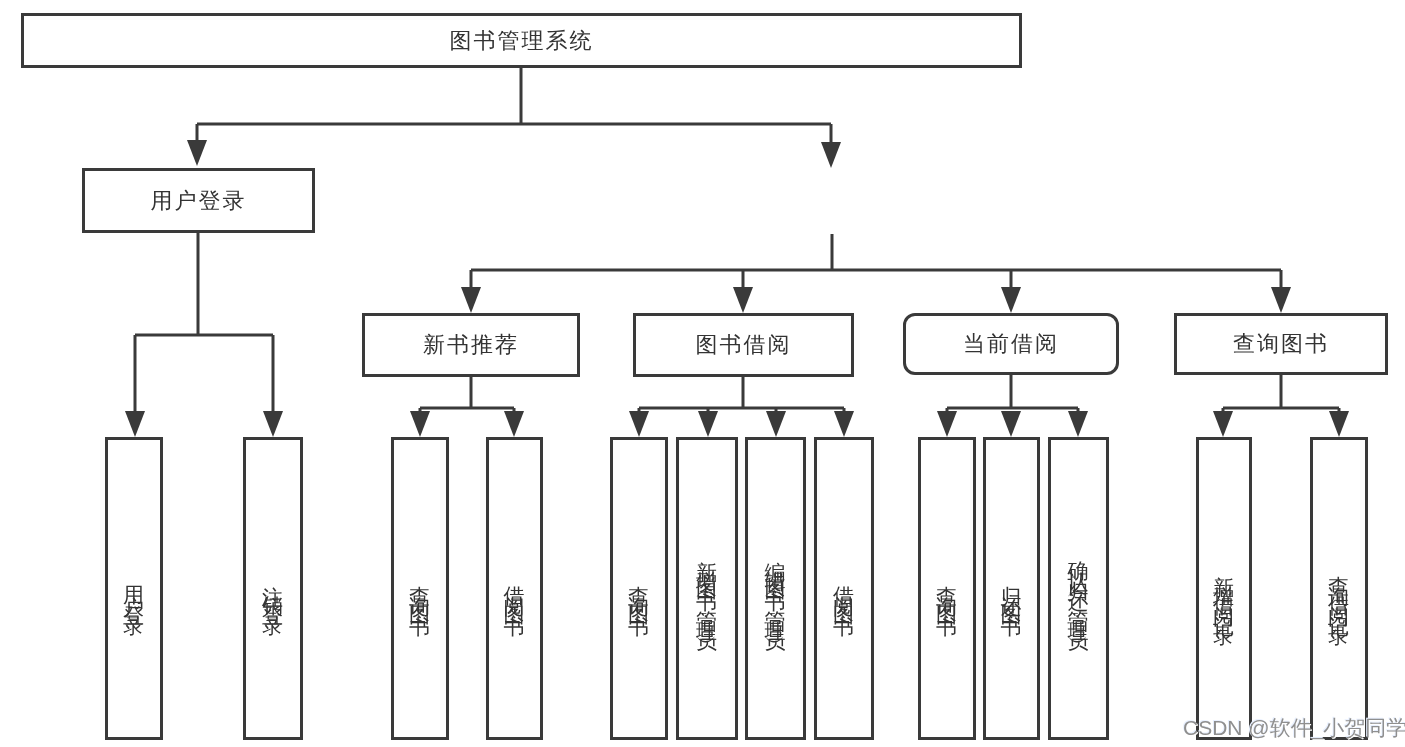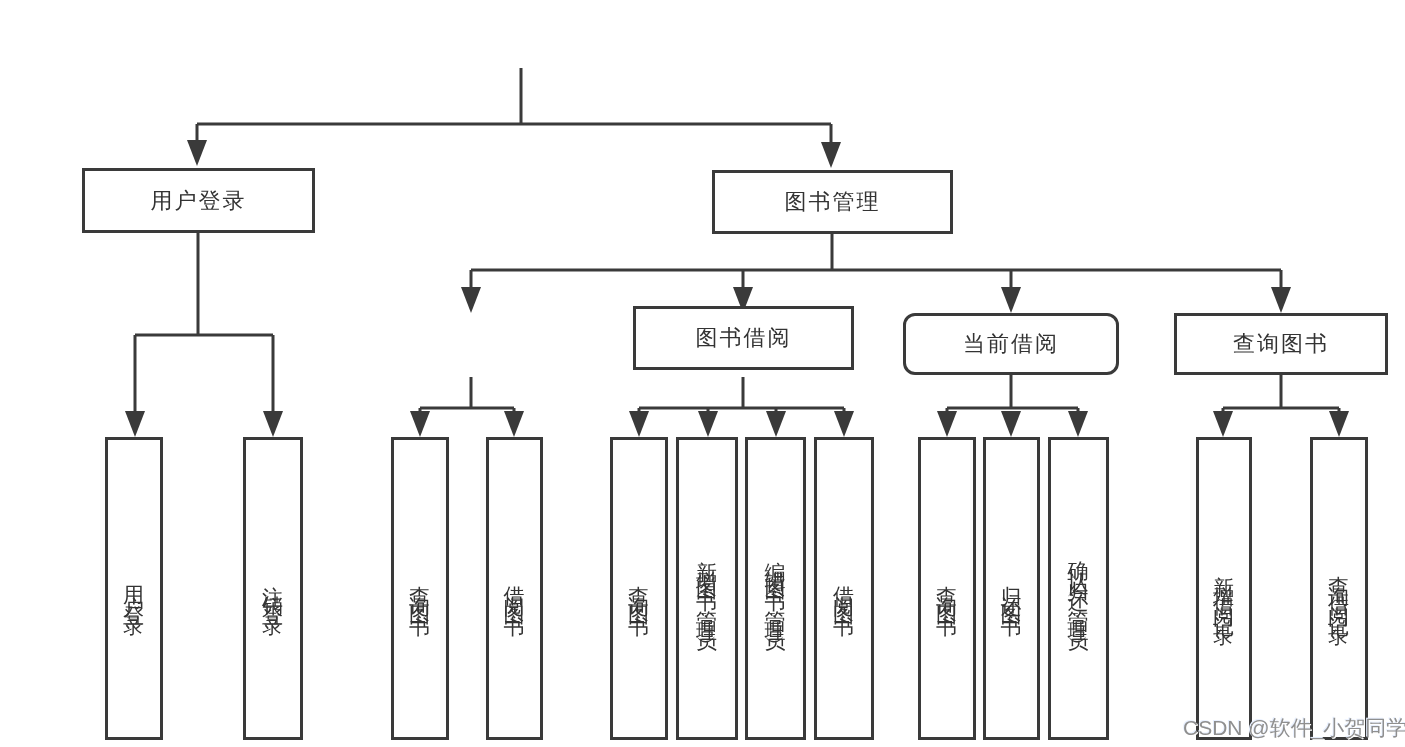--- a/index.html
+++ b/index.html
@@ -41,21 +41,21 @@
     text-orientation: mixed;
     font-size: 21px;
     letter-spacing: 10px;
     line-height: 1;
   }
   
   #n-root           { left: 21px;   top: 13px;  width: 1001px; height: 55px; }
   #n-user-login     { left: 82px;   top: 168px; width: 233px;  height: 65px; }
   #n-book-mgmt      { left: 712px;  top: 170px; width: 241px;  height: 64px; }
   #n-new-book-rec   { left: 362px;  top: 313px; width: 218px;  height: 64px; }
-  #n-book-borrow    { left: 633px;  top: 306px; width: 221px;  height: 64px; }
+  #n-book-borrow    { left: 633px;  top: 313px; width: 221px;  height: 64px; }
   #n-current-borrow { left: 903px;  top: 313px; width: 216px;  height: 62px; border-radius: 12px; }
   #n-borrow-record  { left: 1174px; top: 313px; width: 214px;  height: 62px; }
   
   #n-leaf-user-login { left: 105px;  top: 437px; width: 58px; height: 303px; }
   #n-leaf-logout     { left: 243px;  top: 437px; width: 60px; height: 303px; }
   #n-leaf-nb-query   { left: 391px;  top: 437px; width: 58px; height: 303px; }
   #n-leaf-nb-borrow  { left: 486px;  top: 437px; width: 57px; height: 303px; }
   #n-leaf-bb-query   { left: 610px;  top: 437px; width: 58px; height: 303px; }
   #n-leaf-bb-add     { left: 676px;  top: 437px; width: 62px; height: 303px; }
   #n-leaf-bb-edit    { left: 745px;  top: 437px; width: 61px; height: 303px; }
@@ -114,28 +114,31 @@
       <polygon points="766,411 786,411 776,437"></polygon>
       <polygon points="834,411 854,411 844,437"></polygon>
       <polygon points="937,411 957,411 947,437"></polygon>
       <polygon points="1001,411 1021,411 1011,437"></polygon>
       <polygon points="1068,411 1088,411 1078,437"></polygon>
       <polygon points="1213,411 1233,411 1223,437"></polygon>
       <polygon points="1329,411 1349,411 1339,437"></polygon>
     </g>
   </svg>
 
+  <div class="node hnode" id="n-root">
+    <span>图书管理系统</span>
+  </div>
 
   <div class="node hnode" id="n-user-login">
     <span>用户登录</span>
   </div>
-  <div class="node hnode" id="n-book-mgmt">
-    <span>图书管理</span>
+
+  <div class="node hnode" id="n-new-book-rec">
+    <span>新书推荐</span>
   </div>
-
   <div class="node hnode" id="n-book-borrow">
     <span>图书借阅</span>
   </div>
   <div class="node hnode" id="n-current-borrow">
     <span>当前借阅</span>
   </div>
   <div class="node hnode" id="n-borrow-record">
     <span>查询图书</span>
   </div>
 

